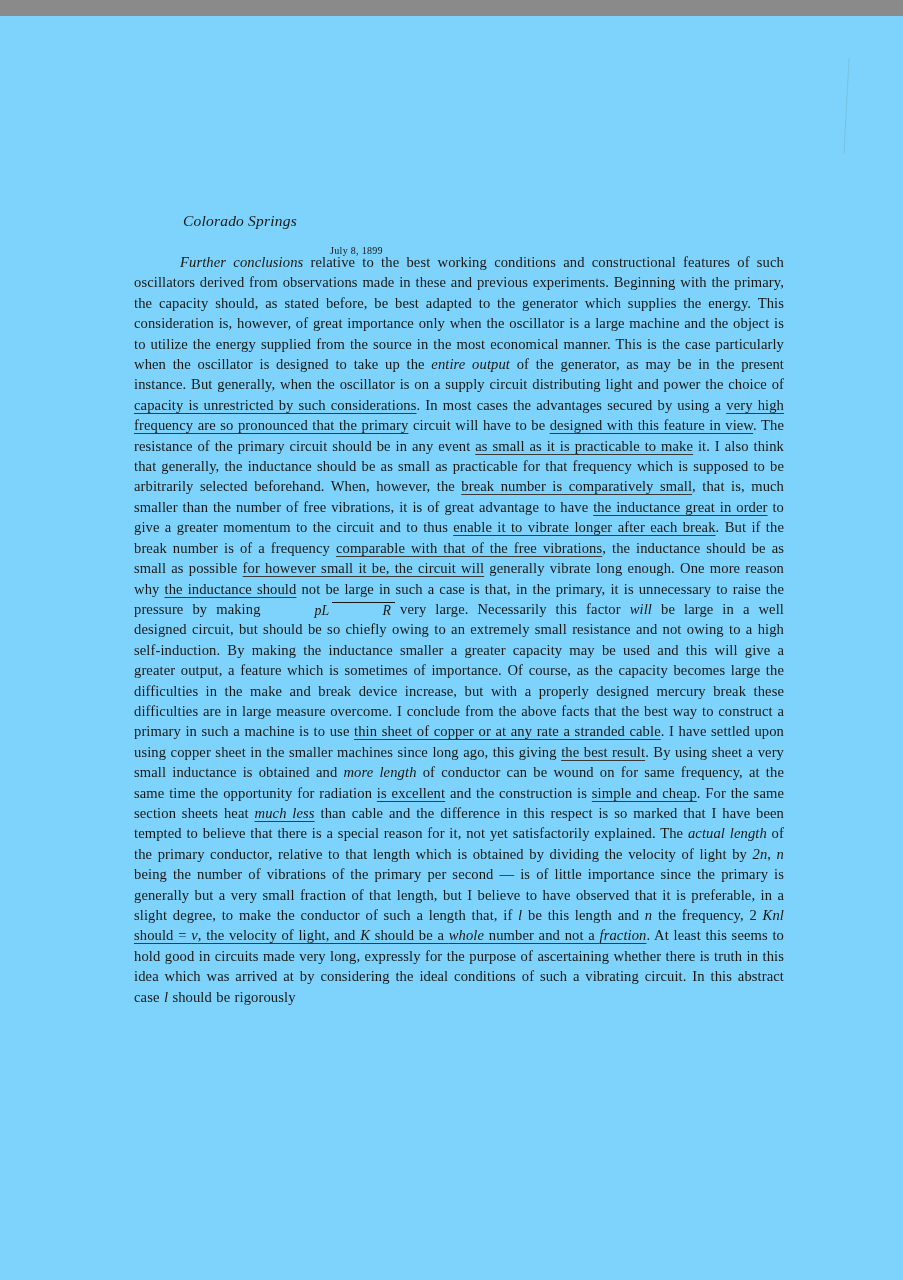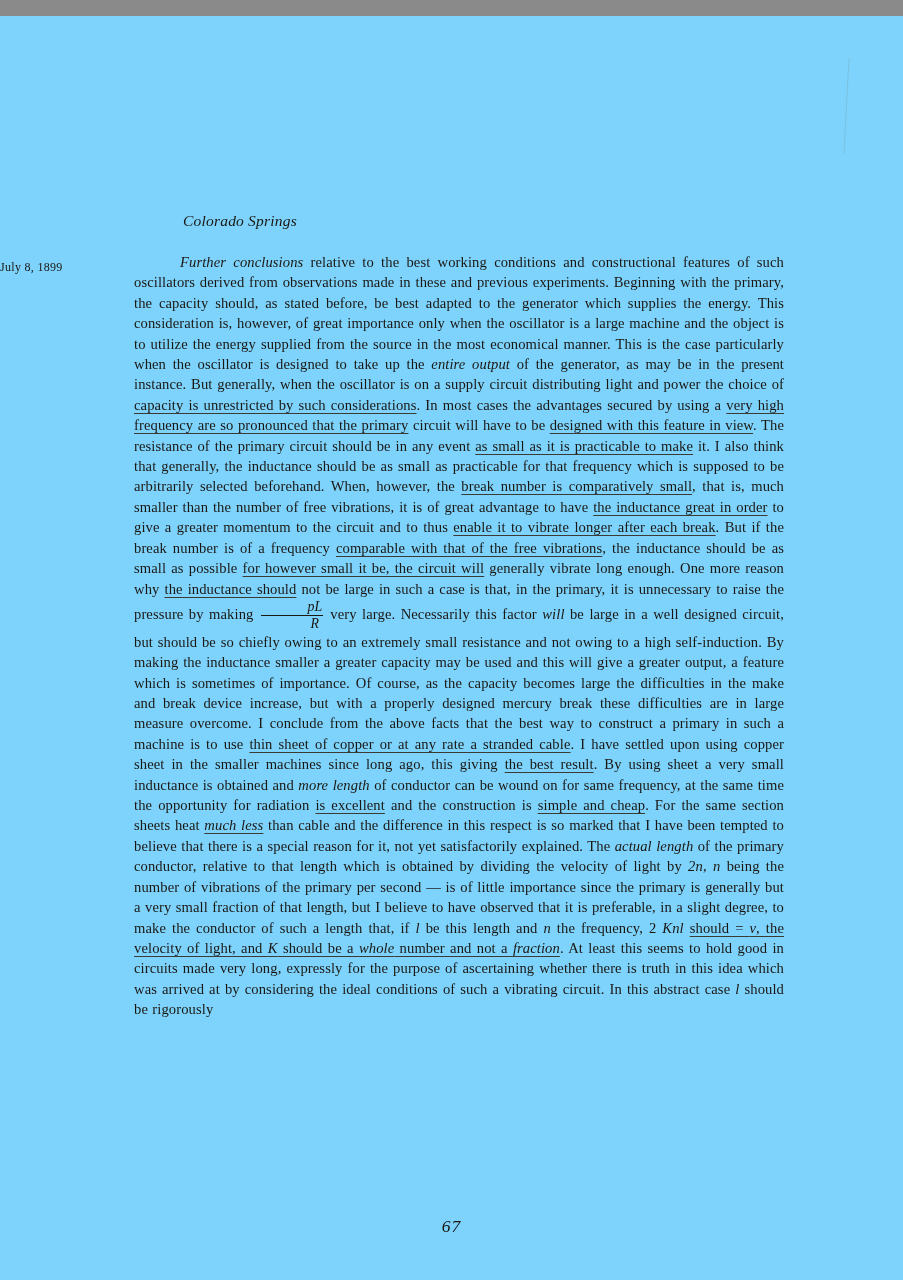--- a/index.html
+++ b/index.html
@@ -17,22 +17,22 @@
     width:1px; height:96px;
     background:rgba(110,110,110,0.18);
     transform:rotate(3deg);
   }
   .location {
     position:absolute; top:196px; left:183px;
     font-style:italic; font-size:15.5px;
     letter-spacing:0.2px;
   }
   .date {
-    position:absolute; top:244px; left:0; width:713px;
-    text-align:left; font-size:12px;
+    position:absolute; top:229px; left:0; width:713px;
+    text-align:center; font-size:10px;
     letter-spacing:0.3px;
   }
   .body-text {
     position:absolute; top:236px; left:134px; width:650px;
     margin:0;
     font-size:14.6px; line-height:20.4px;
     text-align:justify;
     text-indent:46px;
     letter-spacing:0.1px;
     word-spacing:0.6px;
@@ -40,21 +40,21 @@
   .body-text span.it { font-style:italic; }
   .body-text span.ul {
     text-decoration:underline;
     text-decoration-thickness:1.3px;
     text-underline-offset:2.5px;
     text-decoration-color:#3d3a35;
     text-decoration-skip-ink:none;
   }
   .frac {
     display:inline-flex;
-    flex-direction:column;
+    flex-direction:row;
     align-items:center;
     vertical-align:middle;
     font-style:italic;
     font-size:0.95em;
     line-height:1.15;
     margin:0 5px;
   }
   .frac .num { padding:0 3px; }
   .frac .den { border-top:1.2px solid currentColor; padding:0 4px; }
   .page-number {
@@ -69,14 +69,13 @@
 <body>
 
 <div class="page">
   <div class="scan-artifact"></div>
   <div class="location">Colorado Springs</div>
   <div class="date">July 8, 1899</div>
   <p class="body-text"><span class="it ">Further conclusions</span><span class=""> relative to the best working conditions and constructional features of such oscillators derived from observations made in these and previous experiments. Beginning with the primary, the capacity should, as stated before, be best adapted to the generator which supplies the energy. This consideration is, however, of great importance only when the oscillator is a large machine and the object is to utilize the energy supplied from the source in the most economical manner. This is the case particularly when the oscillator is designed to take up the </span><span class="it ">entire output</span><span class=""> of the generator, as may be in the present instance. But generally, when the oscillator is on a supply circuit distributing light and power the choice of </span><span class="ul">capacity is unrestricted by such considerations</span><span class="">. In most cases the advantages secured by using a </span><span class="ul">very high frequency are so pronounced that the primary</span><span class=""> circuit will have to be </span><span class="ul">designed with this feature in view</span><span class="">. The resistance of the primary circuit should be in any event </span><span class="ul">as small as it is practicable to make</span><span class=""> it. I also think that generally, the inductance should be as small as practicable for that frequency which is supposed to be arbitrarily selected beforehand. When, however, the </span><span class="ul">break number is comparatively small</span><span class="">, that is, much smaller than the number of free vibrations, it is of great advantage to have </span><span class="ul">the inductance great in order</span><span class=""> to give a greater momentum to the circuit and to thus </span><span class="ul">enable it to vibrate longer after each break</span><span class="">. But if the break number is of a frequency </span><span class="ul">comparable with that of the free vibrations</span><span class="">, the inductance should be as small as possible </span><span class="ul">for however small it be, the circuit will</span><span class=""> generally vibrate long enough. One more reason why </span><span class="ul">the inductance should</span><span class=""> not be large in such a case is that, in the primary, it is unnecessary to raise the pressure by making</span><span class="frac">
         <span class="num">pL</span>
         <span class="den">R</span>
       </span><span class="">very large. Necessarily this factor </span><span class="it ">will</span><span class=""> be large in a well designed circuit, but should be so chiefly owing to an extremely small resistance and not owing to a high self-induction. By making the inductance smaller a greater capacity may be used and this will give a greater output, a feature which is sometimes of importance. Of course, as the capacity becomes large the difficulties in the make and break device increase, but with a properly designed mercury break these difficulties are in large measure overcome. I conclude from the above facts that the best way to construct a primary in such a machine is to use </span><span class="ul">thin sheet of copper or at any rate a stranded cable</span><span class="">. I have settled upon using copper sheet in the smaller machines since long ago, this giving </span><span class="ul">the best result</span><span class="">. By using sheet a very small inductance is obtained and </span><span class="it ">more length</span><span class=""> of conductor can be wound on for same frequency, at the same time the opportunity for radiation </span><span class="ul">is excellent</span><span class=""> and the construction is </span><span class="ul">simple and cheap</span><span class="">. For the same section sheets heat </span><span class="it ul">much less</span><span class=""> than cable and the difference in this respect is so marked that I have been tempted to believe that there is a special reason for it, not yet satisfactorily explained. The </span><span class="it ">actual length</span><span class=""> of the primary conductor, relative to that length which is obtained by dividing the velocity of light by </span><span class="it ">2n</span><span class="">, </span><span class="it ">n</span><span class=""> being the number of vibrations of the primary per second — is of little importance since the primary is generally but a very small fraction of that length, but I believe to have observed that it is preferable, in a slight degree, to make the conductor of such a length that, if </span><span class="it ">l</span><span class=""> be this length and </span><span class="it ">n</span><span class=""> the frequency, 2 </span><span class="it ">Knl</span><span class=""> </span><span class="ul">should = </span><span class="it ul">v</span><span class="ul">, the velocity of light, and </span><span class="it ul">K</span><span class="ul"> should be a </span><span class="it ul">whole</span><span class="ul"> number and not a </span><span class="it ul">fraction</span><span class="">. At least this seems to hold good in circuits made very long, expressly for the purpose of ascertaining whether there is truth in this idea which was arrived at by considering the ideal conditions of such a vibrating circuit. In this abstract case </span><span class="it ">l</span><span class=""> should be rigorously</span></p>
-  <div class="page-number">67</div>
 </div>
 
 </body></html>

